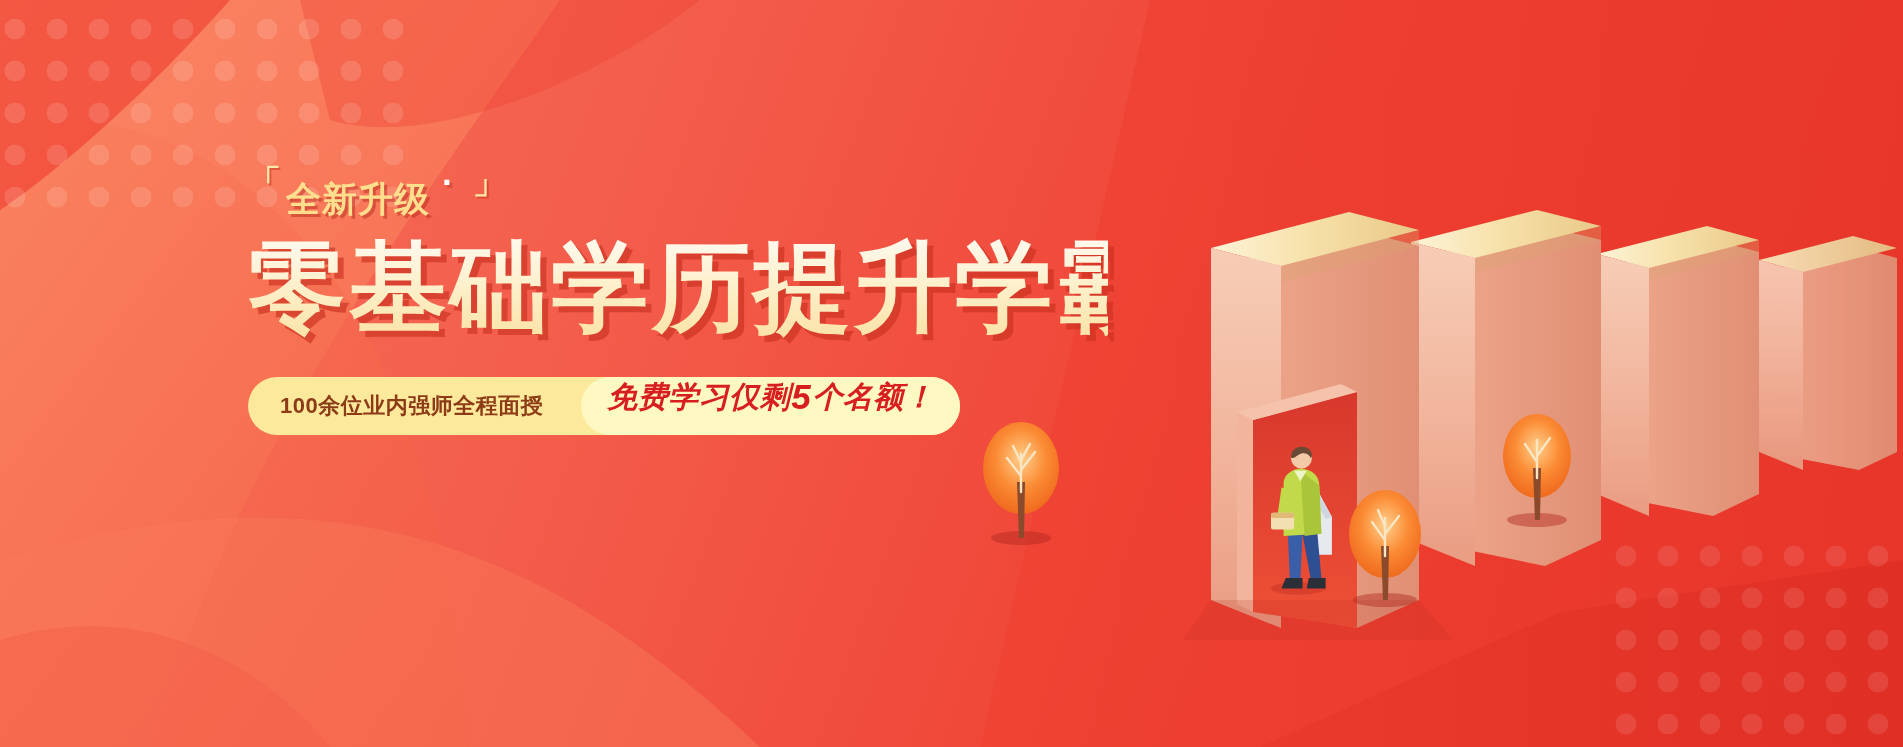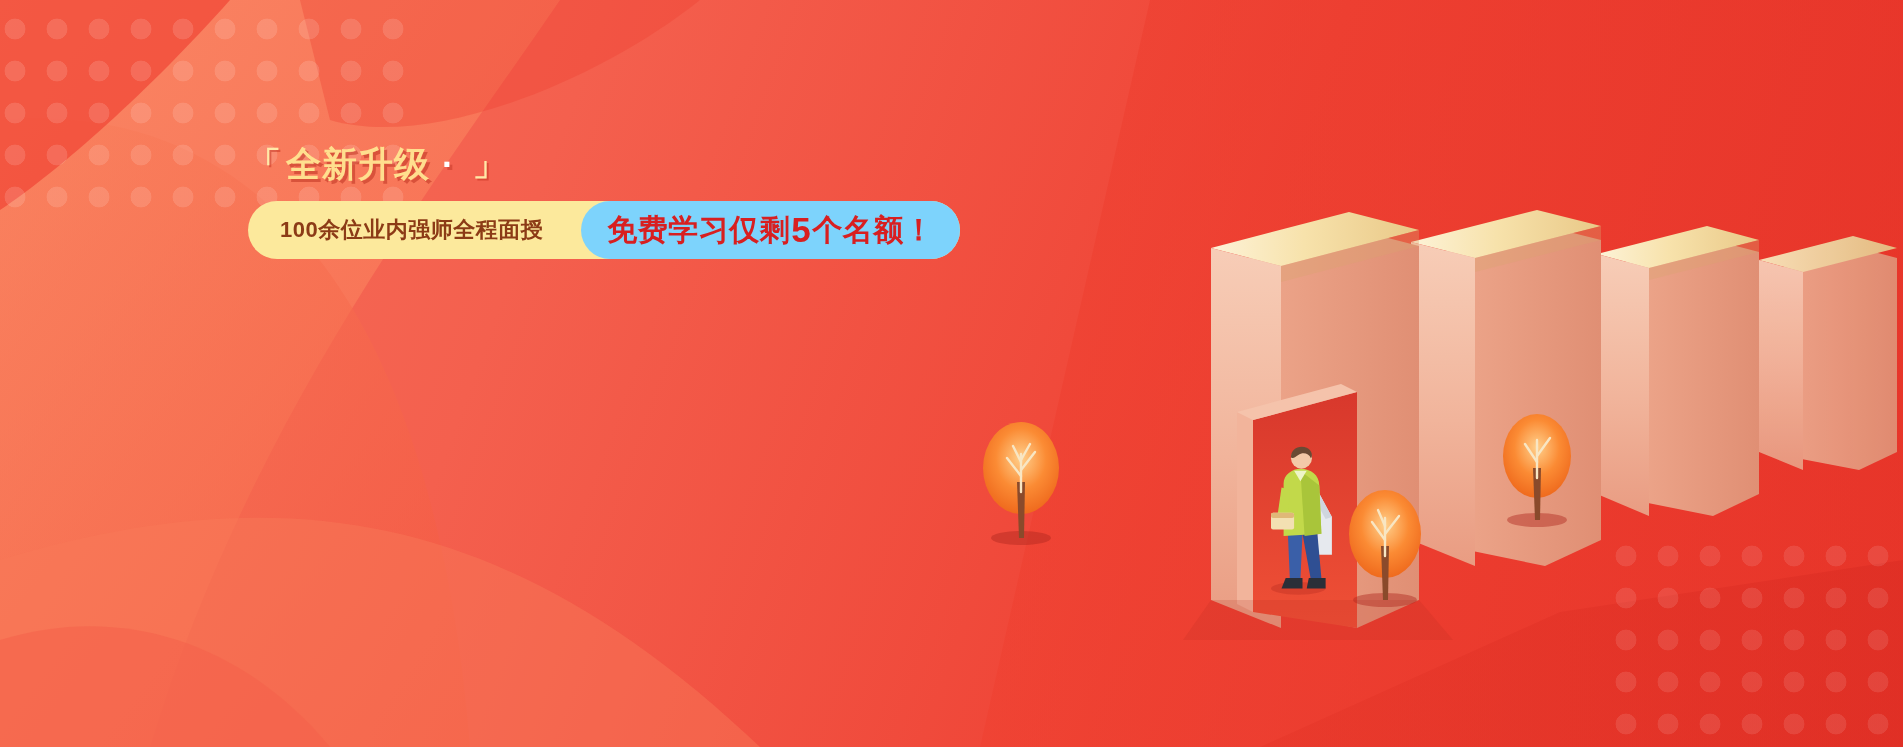--- a/index.html
+++ b/index.html
@@ -78,20 +78,21 @@
     font-size: 33px;
     font-weight: 700;
     line-height: 1;
     text-shadow: 2px 2px 0 rgba(190,40,25,0.45);
   }
   .bracket-l { margin-right: 4px; }
   .bracket-r { margin-left: 6px; }
   .sub-gold {
     color: #ffdf8e;
     text-shadow: 3px 3px 0 rgba(186,44,28,0.5);
+    margin-top: 35px;
   }
   .sub-dot {
     color: #ffffff;
     padding: 0 12px;
     text-shadow: 3px 3px 0 rgba(186,44,28,0.4);
   }
   .sub-white {
     color: #ffffff;
     text-shadow: 3px 3px 0 rgba(186,44,28,0.4);
   }
@@ -129,31 +130,32 @@
     font-size: 22px;
     font-weight: 700;
     letter-spacing: 0.5px;
     white-space: nowrap;
     padding-right: 62px;
   }
   .pill-white {
     position: absolute;
     right: 0;
     top: 0;
-    background: #7dd3fc;
+    background: #fef9c3;
     border-radius: 32px;
     height: 58px;
     display: flex;
-    align-items: center;
+    align-items: flex-start;
     padding: 0 26px;
     color: #d81f20;
     font-size: 30px;
     font-weight: 700;
     letter-spacing: 0.5px;
     white-space: nowrap;
+    font-style: italic;
   }
   .pill-white .big {
     font-size: 35px;
     font-weight: 900;
     padding: 0 1px;
   }
 
   
   .illus {
     position: absolute;
@@ -353,20 +355,21 @@
 
   <div class="copy">
 
     <div class="subtitle-row">
       <span class="bracket bracket-l">「</span>
       <span class="sub-gold">全新升级</span>
       <span class="sub-dot">·</span>
       <span class="bracket bracket-r">」</span>
     </div>
 
+    <div class="headline">零基础学历提升学霸班</div>
 
     <div class="pill-row">
       <div class="pill-yellow" style="padding-right: 416.938px;">
         <span>100余位业内强师全程面授</span>
       </div>
       <div class="pill-white">
         <span>免费学习仅剩</span>
         <span class="big">5</span>
         <span>个名额！</span>
       </div>

